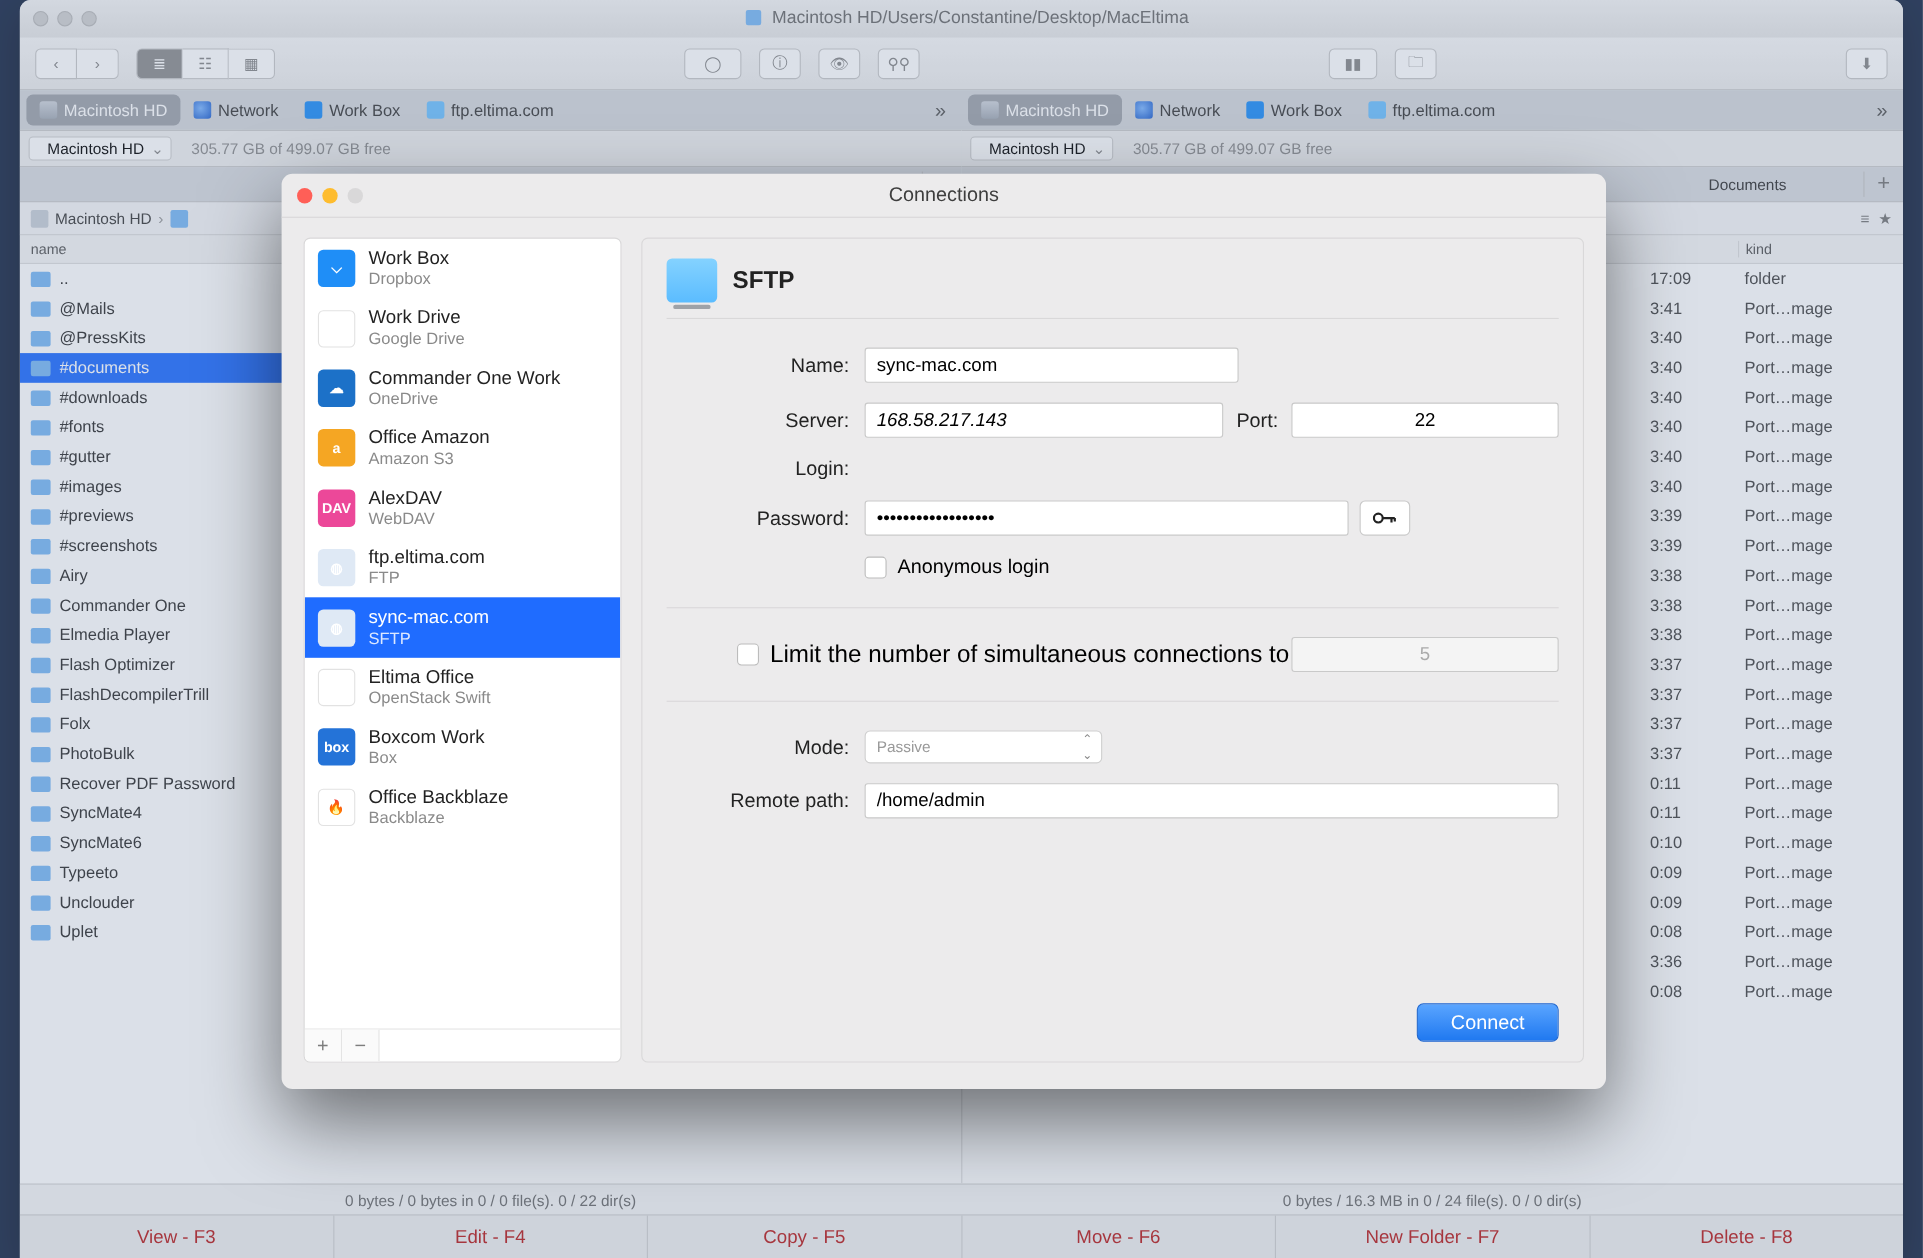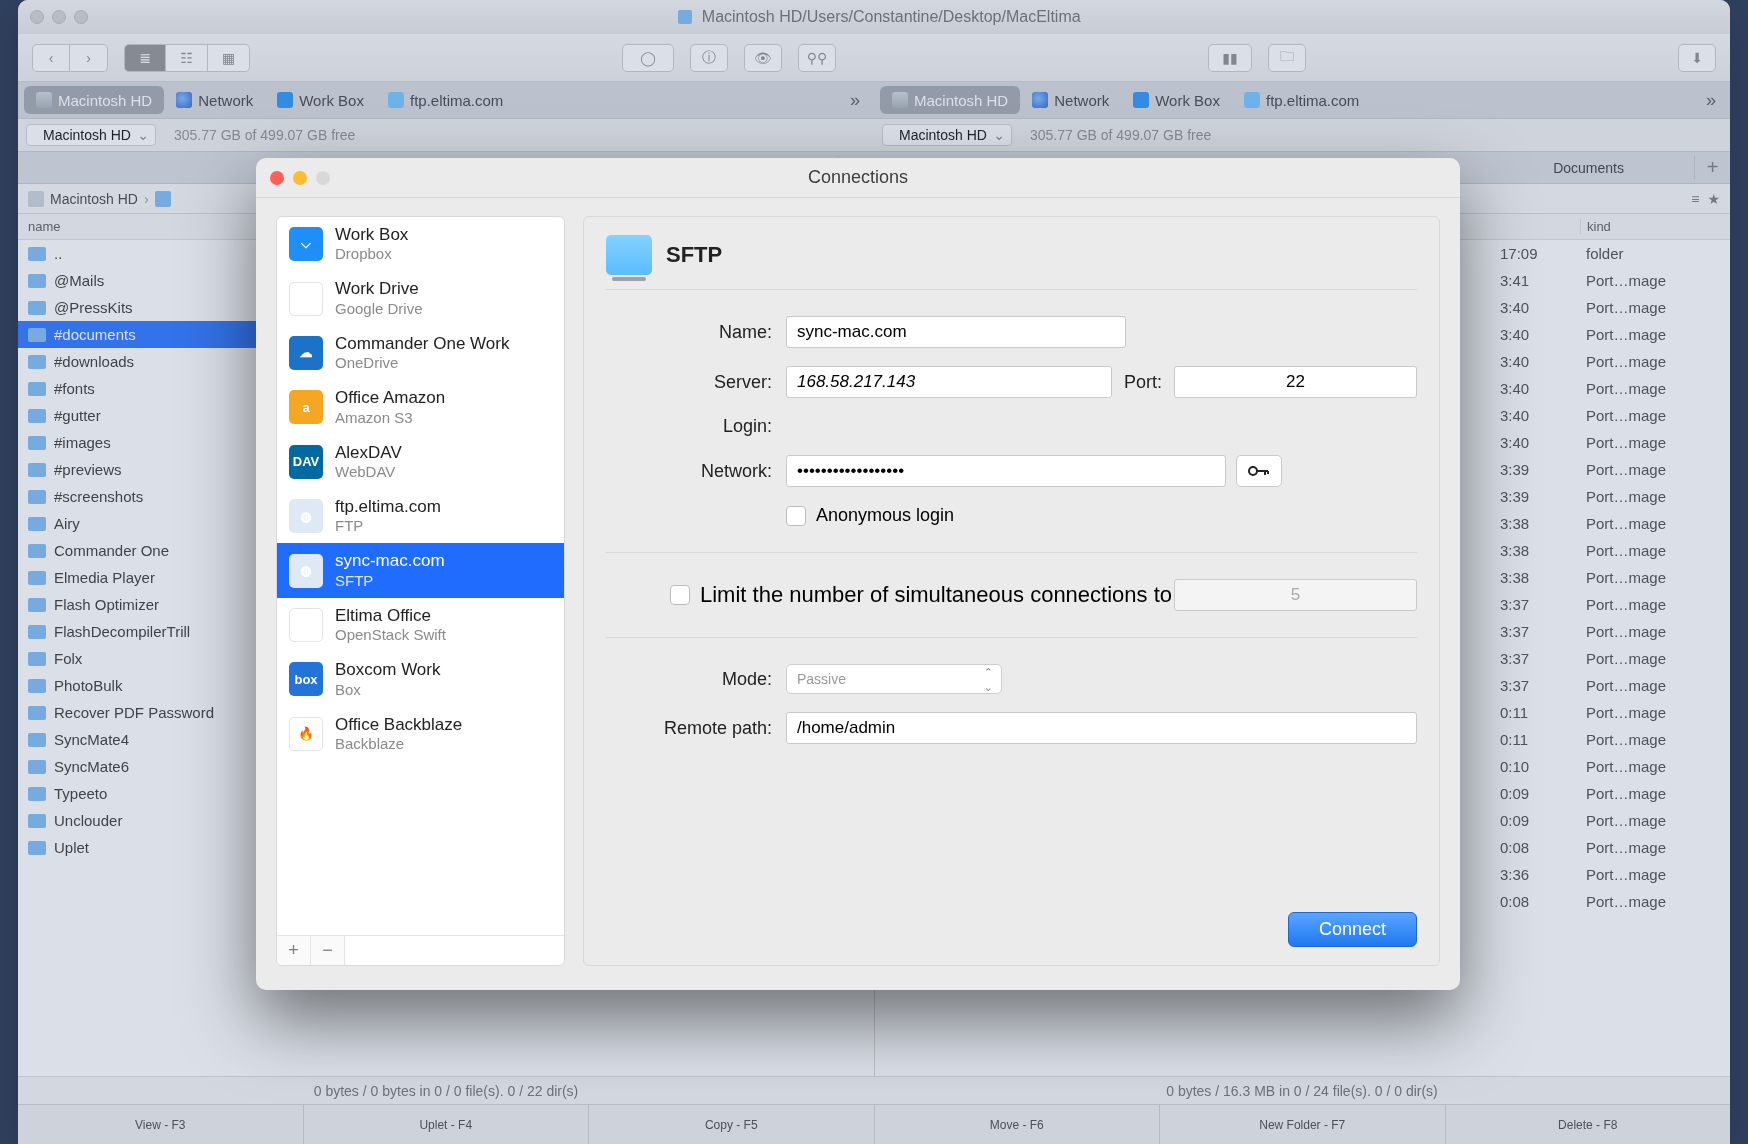--- a/index.html
+++ b/index.html
@@ -118,21 +118,21 @@
   .file-row.sel{background:#1f6cff; color:#fff;}
   .file-row .fic{width:18px; height:14px; border-radius:2px; background:#7ab8f5; margin-right:8px; display:inline-block;}
   .file-row .fname{flex:1; white-space:nowrap; overflow:hidden; text-overflow:ellipsis;}
   .file-row .fdate{width:80px; color:#444;}
   .file-row .fkind{width:140px; padding-left:6px; color:#444; white-space:nowrap; overflow:hidden; text-overflow:ellipsis;}
 
   
   .status-row{display:flex; height:28px; background:#f4f4f4; border-top:1px solid #d9d9d9;}
   .status-half{flex:1; display:flex; align-items:center; justify-content:center; font-size:14px; color:#6c6c6c;}
   .fn-row{display:flex; height:40px; background:#eee; border-top:1px solid #cfcfcf;}
-  .fn-btn{flex:1; display:flex; align-items:center; justify-content:center; font-size:12px; color:#404040; border-right:1px solid #cfcfcf;}
+  .fn-btn{flex:1; display:flex; align-items:center; justify-content:center; font-size:17px; color:#b91c1c; border-right:1px solid #cfcfcf;}
   .fn-btn:last-child{border-right:none;}
 
   
   .modal {
     position: absolute;
     left: 256px; top: 158px;
     width: 1204px; height: 832px;
     background: #ecebec;
     border-radius: 10px;
     box-shadow: 0 30px 70px rgba(0,0,0,.5);
@@ -161,21 +161,21 @@
   .conn-item.selected .conn-sub{color:#dce8ff;}
   .conn-icon{width:34px; height:34px; border-radius:5px; display:flex; align-items:center;justify-content:center; color:#fff; font-weight:bold; font-size:13px;}
   .conn-txt{display:flex; flex-direction:column; line-height:1.2;}
   .conn-name{font-size:17px; color:#222;}
   .conn-item.selected .conn-name{color:#fff;}
   .conn-sub{font-size:15px; color:#8a8a8a;}
   .ic-dropbox{background:#1f8ef7;}
   .ic-gdrive{background:#fff; border:1px solid #e2e2e2;}
   .ic-onedrive{background:#1c71c8;}
   .ic-s3{background:#f5a623;}
-  .ic-webdav{background:#0369a1;}
+  .ic-webdav{background:#ec4899;}
   .ic-ftp2{background:#dfe9f5;}
   .ic-sftp{background:#dfe9f5;}
   .ic-swift{background:#fff; border:1px solid #e2e2e2;}
   .ic-box{background:#2473d8;}
   .ic-backblaze{background:#fff; border:1px solid #e2e2e2;}
   .conn-footer{height:30px; border-top:1px solid #e4e4e4; display:flex;}
   .conn-footer button{width:34px; border:none; background:#fafafa; border-right:1px solid #e4e4e4; font-size:18px; color:#7d7d7d; cursor:pointer;}
 
   
   .detail{flex:1; background:#ecebec; border:1px solid #d9d8d9; border-radius:6px; padding:18px 22px 18px; display:flex; flex-direction:column;}
@@ -564,21 +564,21 @@
     </div>
   </div>
 
   <div class="status-row">
     <div class="status-half">0 bytes / 0 bytes in 0 / 0 file(s). 0 / 22 dir(s)</div>
     <div class="status-half">0 bytes / 16.3 MB in 0 / 24 file(s). 0 / 0 dir(s)</div>
   </div>
 
   <div class="fn-row" id="fn-row">
       <div class="fn-btn">View - F3</div>
-      <div class="fn-btn">Uplet - F4</div>
+      <div class="fn-btn">Edit - F4</div>
       <div class="fn-btn">Copy - F5</div>
       <div class="fn-btn">Move - F6</div>
       <div class="fn-btn">New Folder - F7</div>
       <div class="fn-btn">Delete - F8</div>
     </div>
 </div>
 
 <div class="bg-overlay"></div>
 
 <div class="modal">
@@ -683,21 +683,21 @@
         <div class="frow">
           <div class="flabel">Server:</div>
           <input class="finput" style="flex: 0 0 326px; font-style: italic;" value="168.58.217.143">
           <div class="flabel" style="width:auto; padding:0 12px;">Port:</div>
           <input class="finput small" value="22" style="">
         </div>
         <div class="frow">
           <div class="flabel">Login:</div>
         </div>
         <div class="frow">
-          <div class="flabel">Network:</div>
+          <div class="flabel">Password:</div>
           <input class="finput" style="flex: 0 0 440px;" value="••••••••••••••••••">
           <div class="key-btn">
             <svg width="22" height="14" viewBox="0 0 22 14">
                 <circle cx="5" cy="7" r="4" fill="none" stroke="#222" stroke-width="2"></circle>
                 <path d="M9 7h11M17 7v4M20 7v3" stroke="#222" stroke-width="2" fill="none"></path>
               </svg>
           </div>
         </div>
         <div class="frow">
           <div class="flabel"></div>

